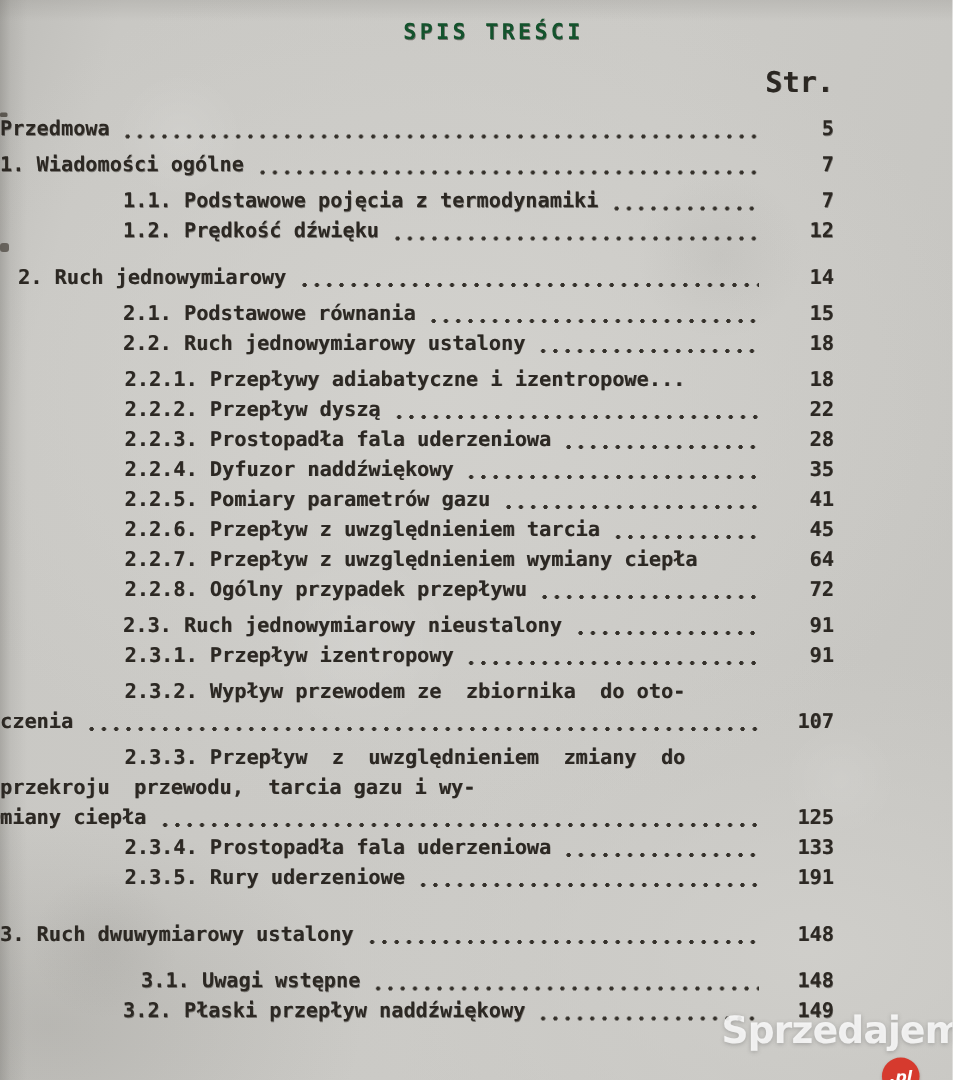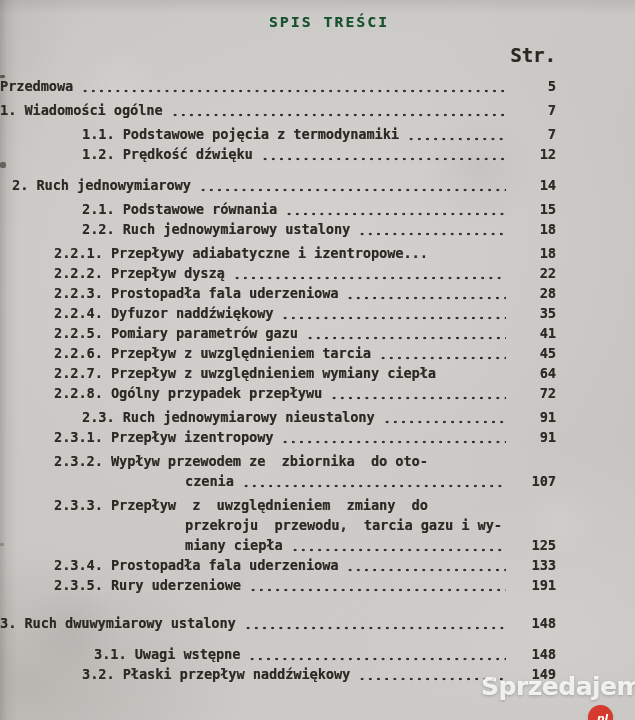--- a/index.html
+++ b/index.html
@@ -48,22 +48,22 @@
   .row .dots {
     flex:1 1 auto; margin-left:8px; margin-right:6px;
     background-image:radial-gradient(circle, #34302a 1.25px, rgba(0,0,0,0) 1.55px);
     background-size:8.2px 4px; background-repeat:repeat-x; background-position:0 13px;
   }
   .row .dots.no-dots { background:none; }
   .row .page { flex:0 0 44px; text-align:right; white-space:pre; }
 
   .lv0 { }
   .lv1 { padding-left:82px; }
-  .lv2 { padding-left:54px; }
-  .lv3 { padding-left:185px; }
+  .lv2 { padding-left:83px; }
+  .lv3 { }
   .gap-s  { margin-top:4px; }
   .gap-m  { margin-top:11px;margin-left:12px; }
   .gap-l  { margin-top:4px; }
   .gap-xl { margin-top:18px; }
 
   
   .speck { position:absolute; background:#47423b; pointer-events:none; }
   .speck.a1 { left:0; top:75px;  width:5px; height:3px; border-radius:1px; opacity:0.8; }
   .speck.a2 { left:0; top:162px; width:6px; height:6px; border-radius:2px; opacity:0.7; }
   .speck.a3 { left:0; top:543px; width:4px; height:3px; border-radius:1px; opacity:0.35; }

